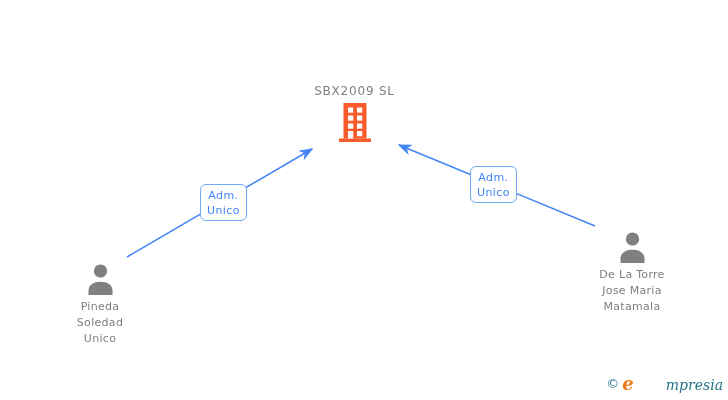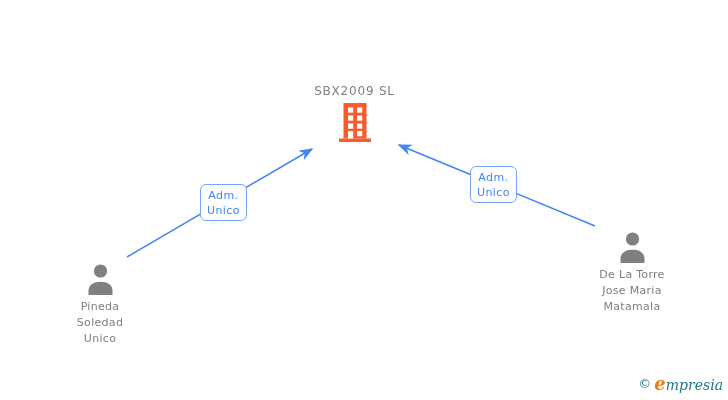--- a/index.html
+++ b/index.html
@@ -88,20 +88,21 @@
     font-family: "DejaVu Serif", serif;
     font-style: italic;
     font-weight: bold;
     font-size: 18px;
   }
   .logo .brand-tail {
     color: #25758a;
     font-family: "DejaVu Serif", serif;
     font-style: italic;
     font-size: 14px;
+    margin-left: 32px;
   }
 </style>
 </head>
 <body>
 
 <div class="canvas">
 
   <svg class="arrows-layer" width="728" height="400" viewBox="0 0 728 400">
     <defs>
       <marker id="arw" markerWidth="11" markerHeight="9" refX="8.5" refY="4" orient="auto">

